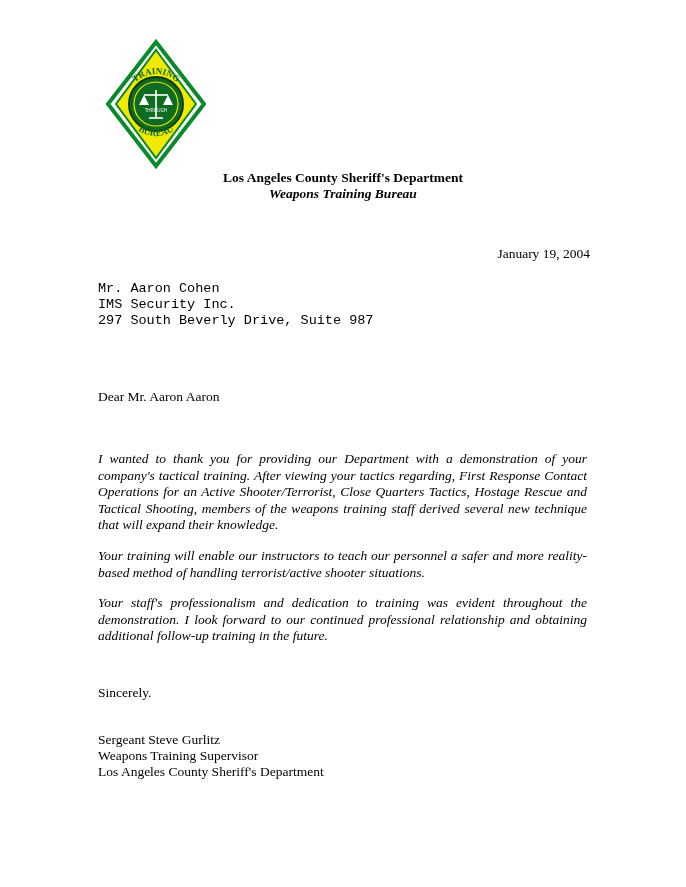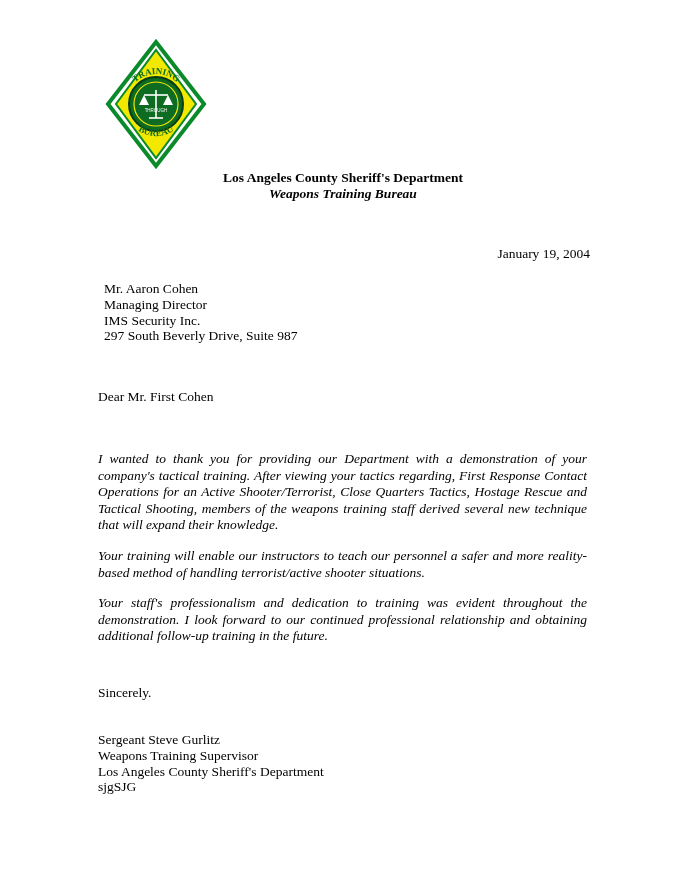--- a/index.html
+++ b/index.html
@@ -51,24 +51,25 @@
     position: absolute;
     right: 96px;
     top: 246px;
     font-size: 13.5px;
     text-align: right;
   }
 
   
   .address-block {
     position: absolute;
-    left: 104px;
+    left: 98px;
     top: 281px;
     font-size: 13.5px;
     line-height: 15.8px;
+    font-family: Liberation Mono, monospace;
   }
 
   
   .salutation {
     position: absolute;
     left: 98px;
     top: 389px;
     font-size: 13.5px;
   }
 
@@ -144,35 +145,33 @@
 
   <div class="doc-header">
     <div class="line1">Los Angeles County Sheriff's Department</div>
     <div class="line2">Weapons Training Bureau</div>
   </div>
 
   <div class="date-line">January 19, 2004</div>
 
   <div class="address-block">
     <div>Mr. Aaron Cohen</div>
-    <div>Managing Director</div>
     <div>IMS Security Inc.</div>
     <div>297 South Beverly Drive, Suite 987</div>
   </div>
 
-  <div class="salutation">Dear Mr. First Cohen</div>
+  <div class="salutation">Dear Mr. Aaron Aaron</div>
 
   <div class="body-block">
     <p>I wanted to thank you for providing our Department with a demonstration of your company's tactical training.  After viewing your tactics regarding, First Response Contact Operations for an Active Shooter/Terrorist, Close Quarters Tactics, Hostage Rescue and Tactical Shooting, members of the weapons training staff derived several new technique that will expand their knowledge.</p>
     <p>Your training will enable our instructors to teach our personnel a safer and more reality-based method of handling terrorist/active shooter situations.</p>
     <p>Your staff's professionalism and dedication to training was evident throughout the demonstration.  I look forward to our continued professional relationship and obtaining additional follow-up training in the future.</p>
   </div>
 
   <div class="closing">Sincerely.</div>
 
   <div class="signature-block">
     <div>Sergeant Steve Gurlitz</div>
     <div>Weapons Training Supervisor</div>
     <div>Los Angeles County Sheriff's Department</div>
-    <div>sjgSJG</div>
   </div>
 
 </div>
 
 </body></html>

